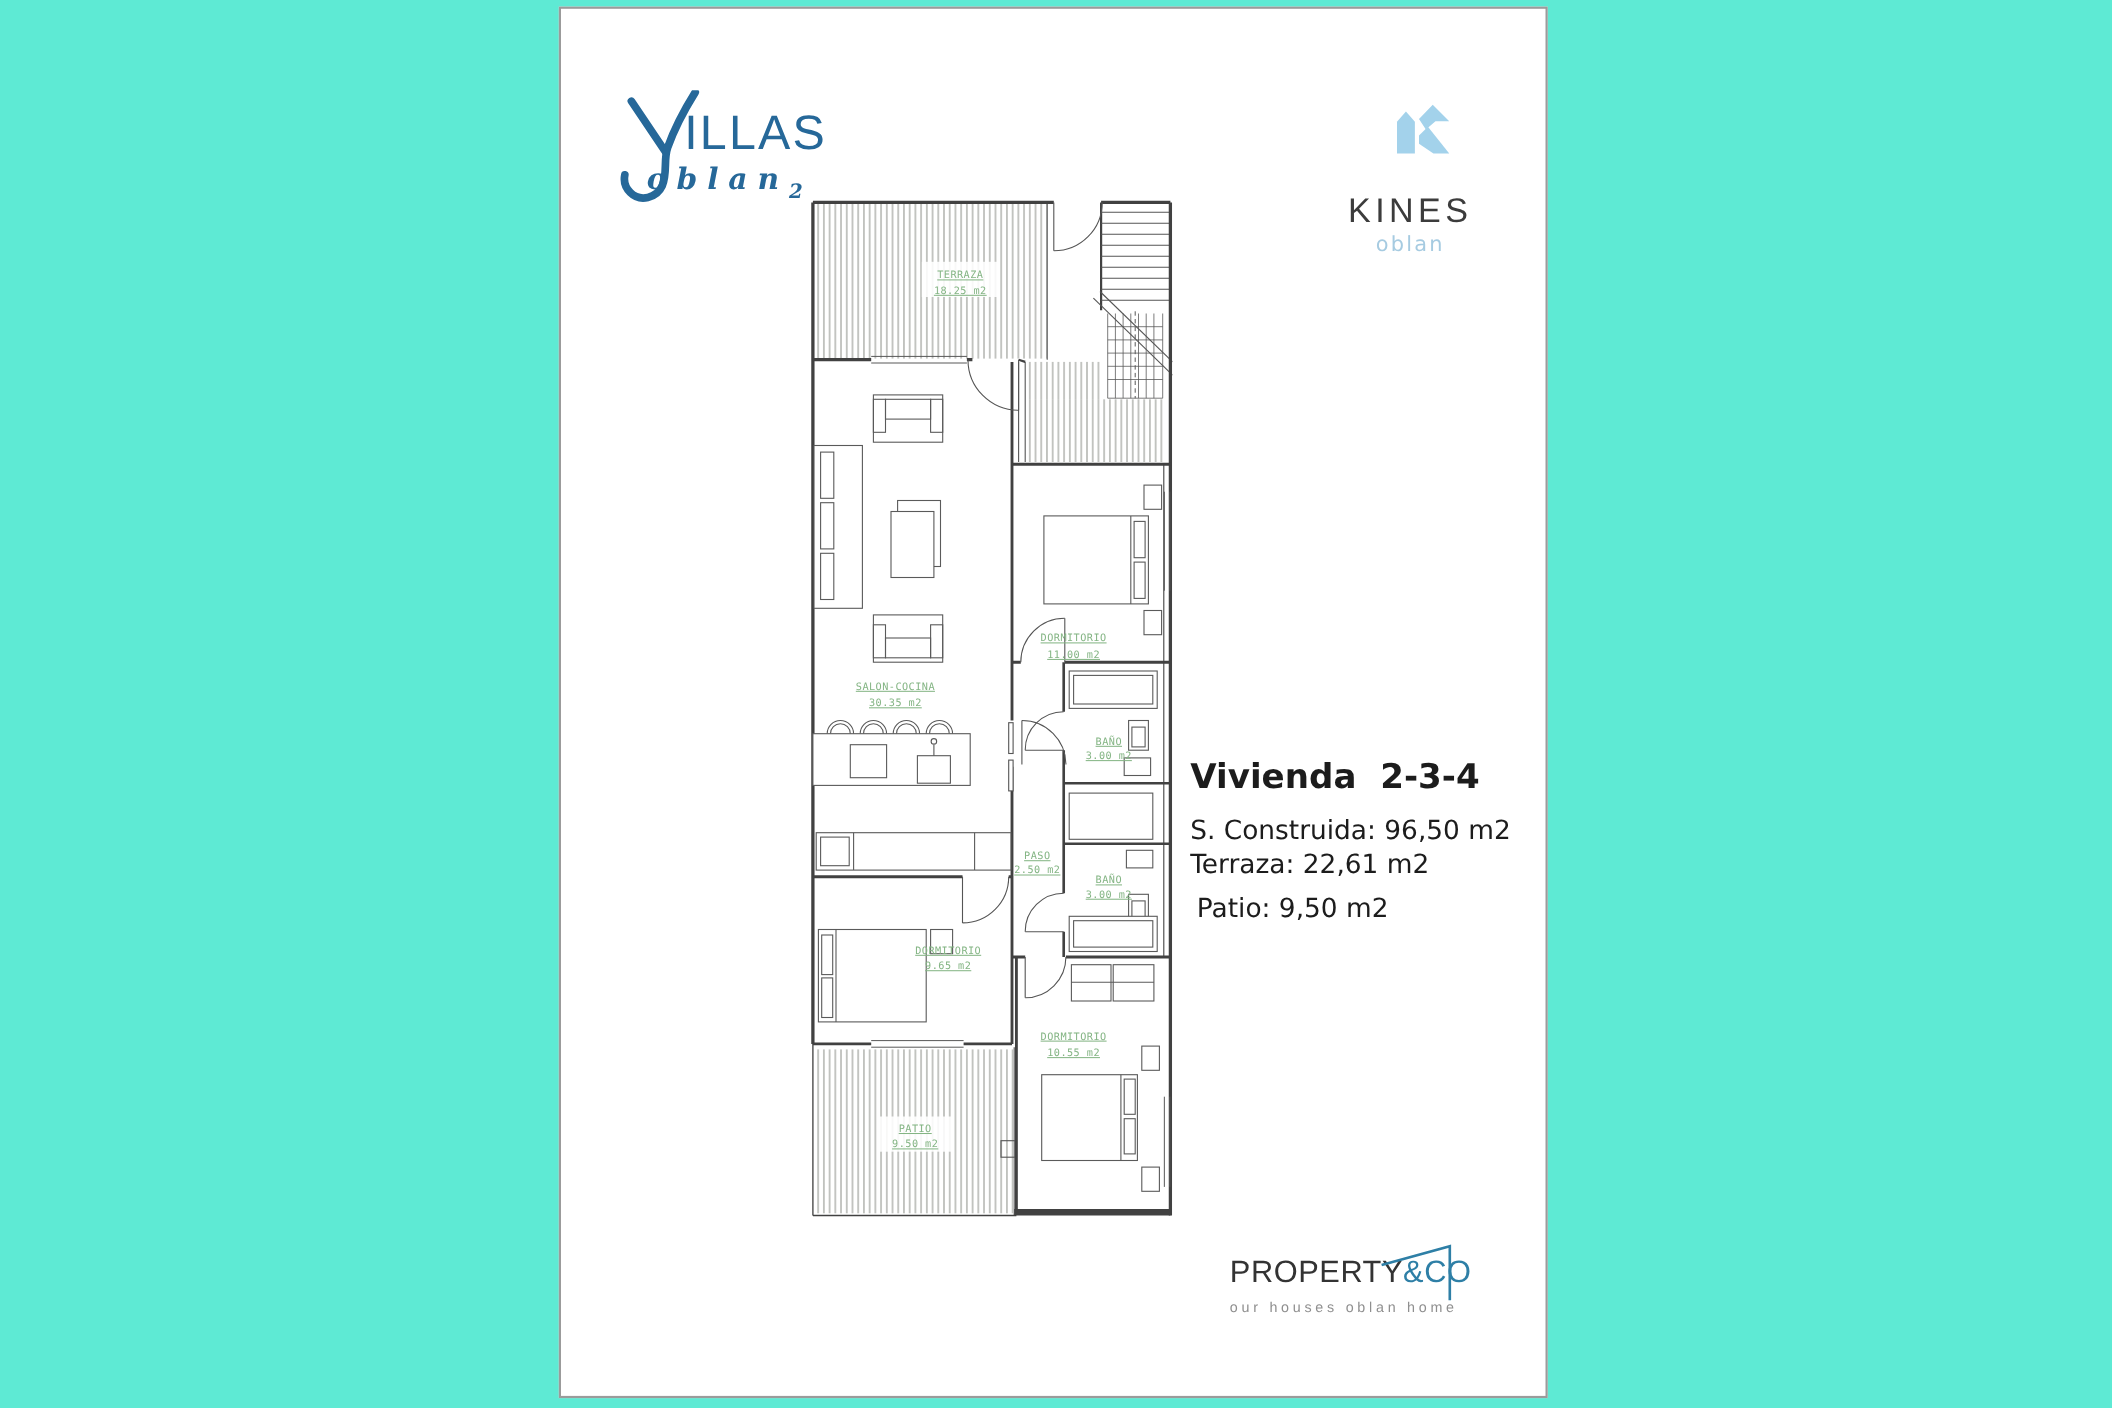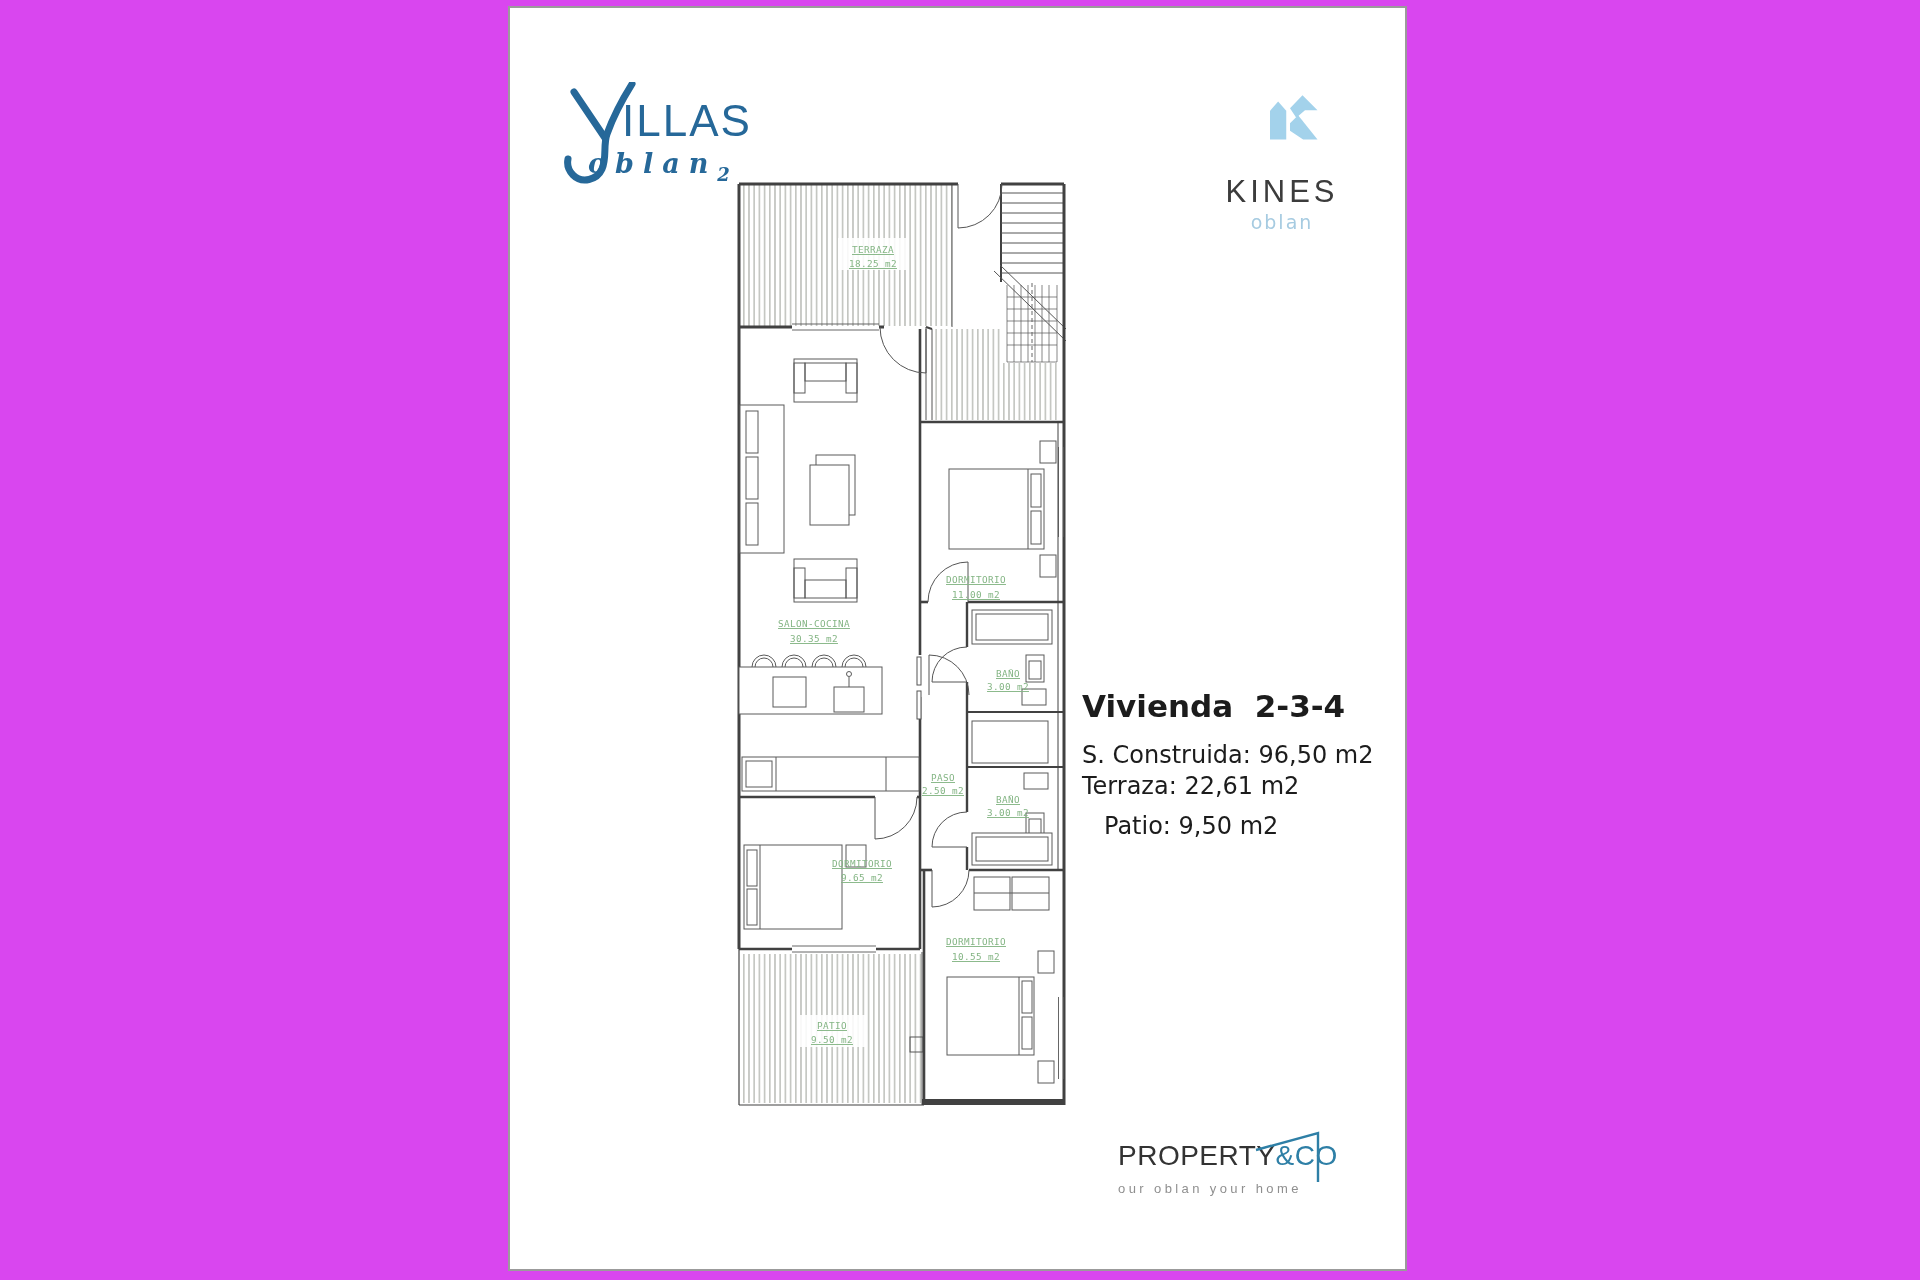--- a/index.html
+++ b/index.html
@@ -1,16 +1,16 @@
 <!DOCTYPE html>
 <html><head>
 <meta charset="utf-8">
 <style>
   html,body{margin:0;padding:0;background:#ffffff;}
-  .stage{position:relative;width:1920px;height:1280px;background:#d946ef;overflow:hidden;
+  .stage{position:relative;width:1920px;height:1280px;background:#5eead4;overflow:hidden;
          font-family:"DejaVu Sans","Liberation Sans",sans-serif;}
   .page{position:absolute;left:508px;top:6px;width:899px;height:1265px;background:#ffffff;
         border:2px solid #9b9b9b;box-sizing:border-box;}
 
   
   .villas{position:absolute;left:50px;top:74px;width:230px;height:110px;color:#266899;}
   .villas-glyph{position:absolute;left:0;top:0;}
   .villas-word{position:absolute;left:62px;top:14px;font-size:44px;letter-spacing:2px;
                font-weight:400;color:#266899;font-family:"Liberation Sans",sans-serif;}
   .villas-script{position:absolute;left:28px;top:66px;font-family:"DejaVu Serif","Liberation Serif",serif;
@@ -21,21 +21,21 @@
   .kines{position:absolute;left:692px;top:84px;width:160px;text-align:center;}
   .kines-icon{display:block;margin:0 auto 2px 64px;}
   .kines-name{font-size:31px;letter-spacing:4px;color:#3c3c3c;font-weight:400;
               font-family:"Liberation Sans",sans-serif;margin-top:32px;}
   .kines-sub{font-size:19px;letter-spacing:2px;color:#a6cbe1;margin-top:1px;}
 
   
   .info{position:absolute;left:572px;top:680px;width:300px;color:#1c1c1c;}
   .info-title{font-size:31px;font-weight:700;white-space:pre;margin:0 0 16px 0;}
   .info-line{font-size:24px;line-height:31px;margin:0;}
-  .info-line.patio{margin-top:9px;padding-left:6px;margin-left:16px;}
+  .info-line.patio{margin-top:9px;padding-left:6px;}
 
   
   .propco{position:absolute;left:608px;top:1132px;width:260px;}
   .propco-row{position:relative;font-size:28px;letter-spacing:0.5px;font-weight:400;
               font-family:"Liberation Sans",sans-serif;color:#333333;height:38px;}
   .propco-accent{color:#2e7fa6;}
   .propco-roof{position:absolute;left:136px;top:-10px;}
   .propco-tag{font-size:13px;letter-spacing:3.4px;color:#8f8f8f;margin-top:3px;
               font-family:"Liberation Sans",sans-serif;}
 
@@ -312,17 +312,17 @@
       <p class="info-line patio">Patio: 9,50 m2</p>
     </div>
 
     <div class="propco">
       <div class="propco-row">
         <span>PROPERTY</span><span class="propco-accent">&amp;CO</span>
         <svg class="propco-roof" width="72" height="56" viewBox="0 0 72 56">
           <path d="M2,20 L64,3 L64,52" stroke="#2e7fa6" stroke-width="2.4" fill="none"></path>
         </svg>
       </div>
-      <div class="propco-tag">our oblan your home</div>
+      <div class="propco-tag">our houses oblan home</div>
     </div>
 
   </div>
 </div>
 
 </body></html>

